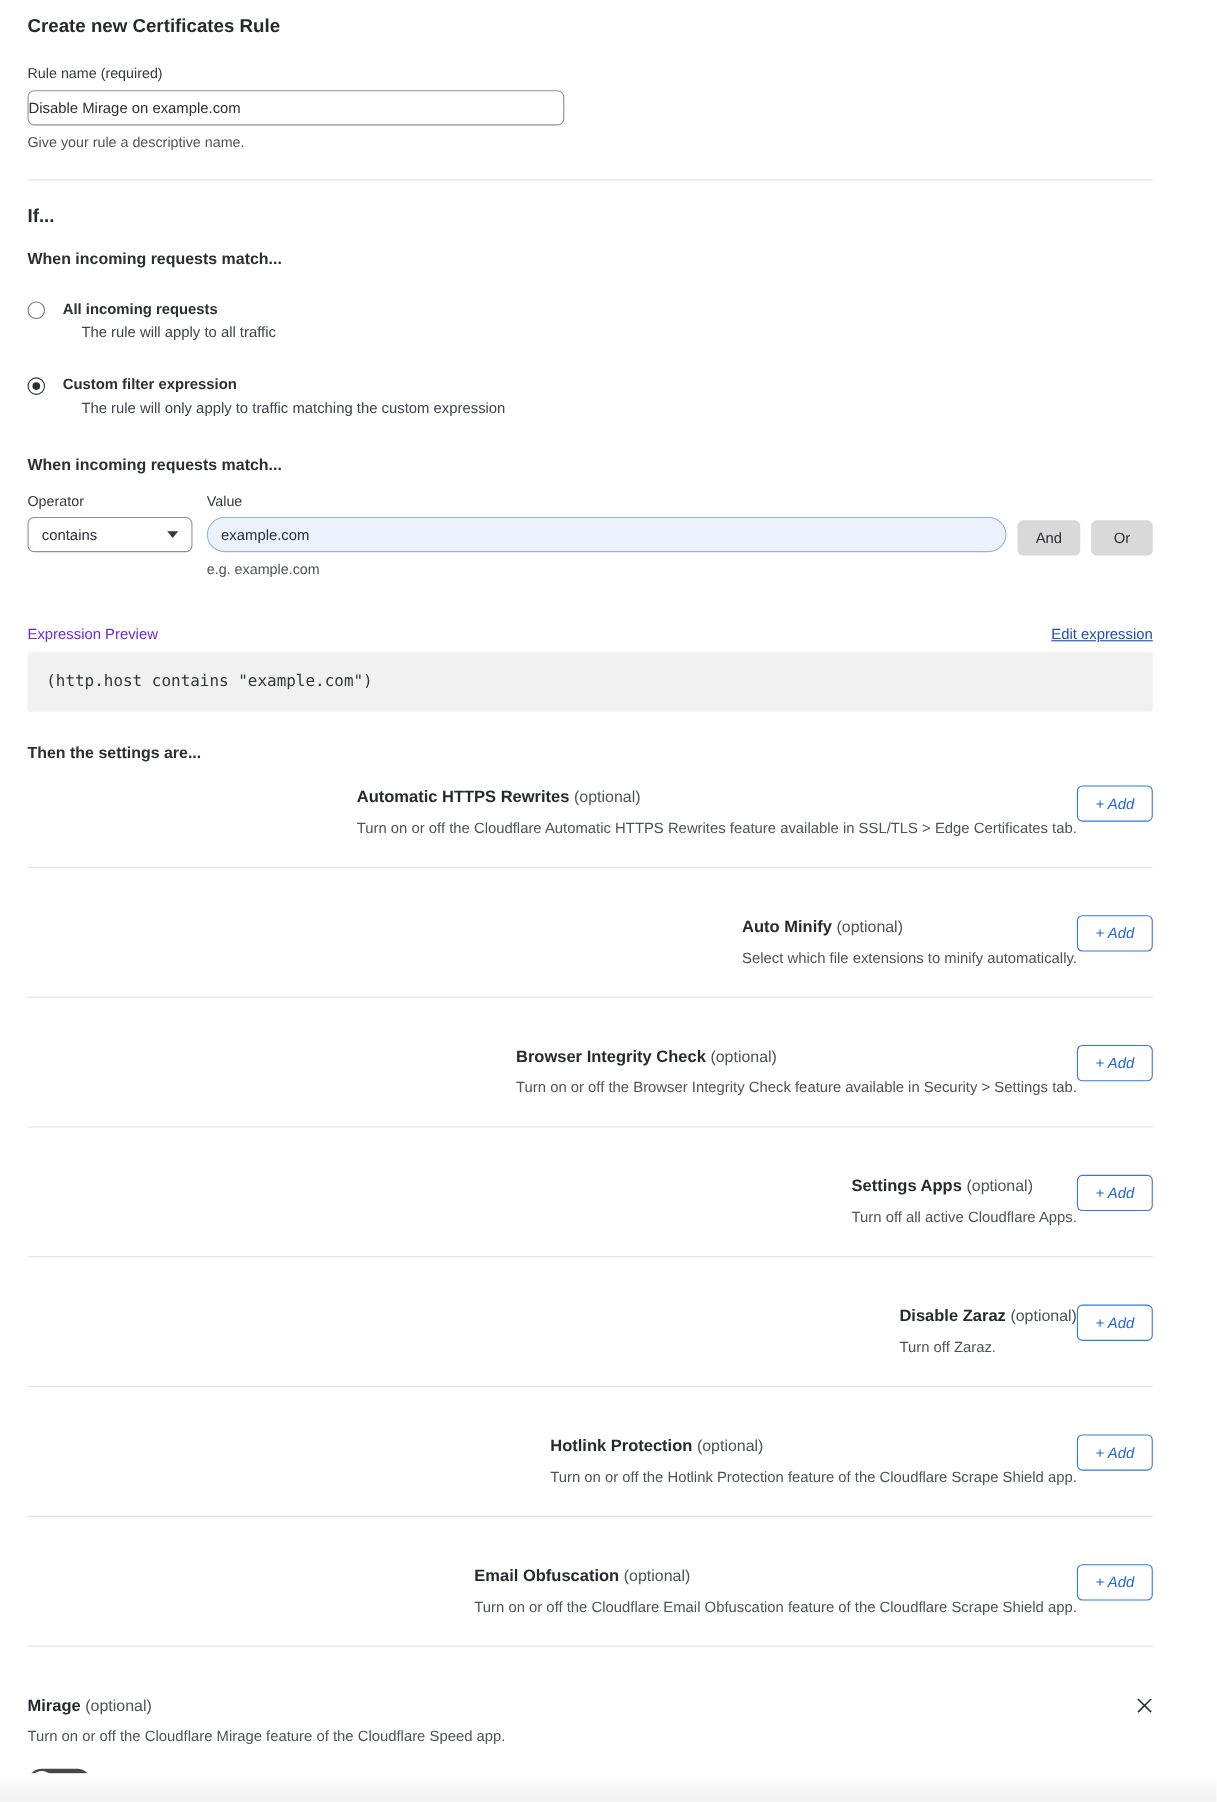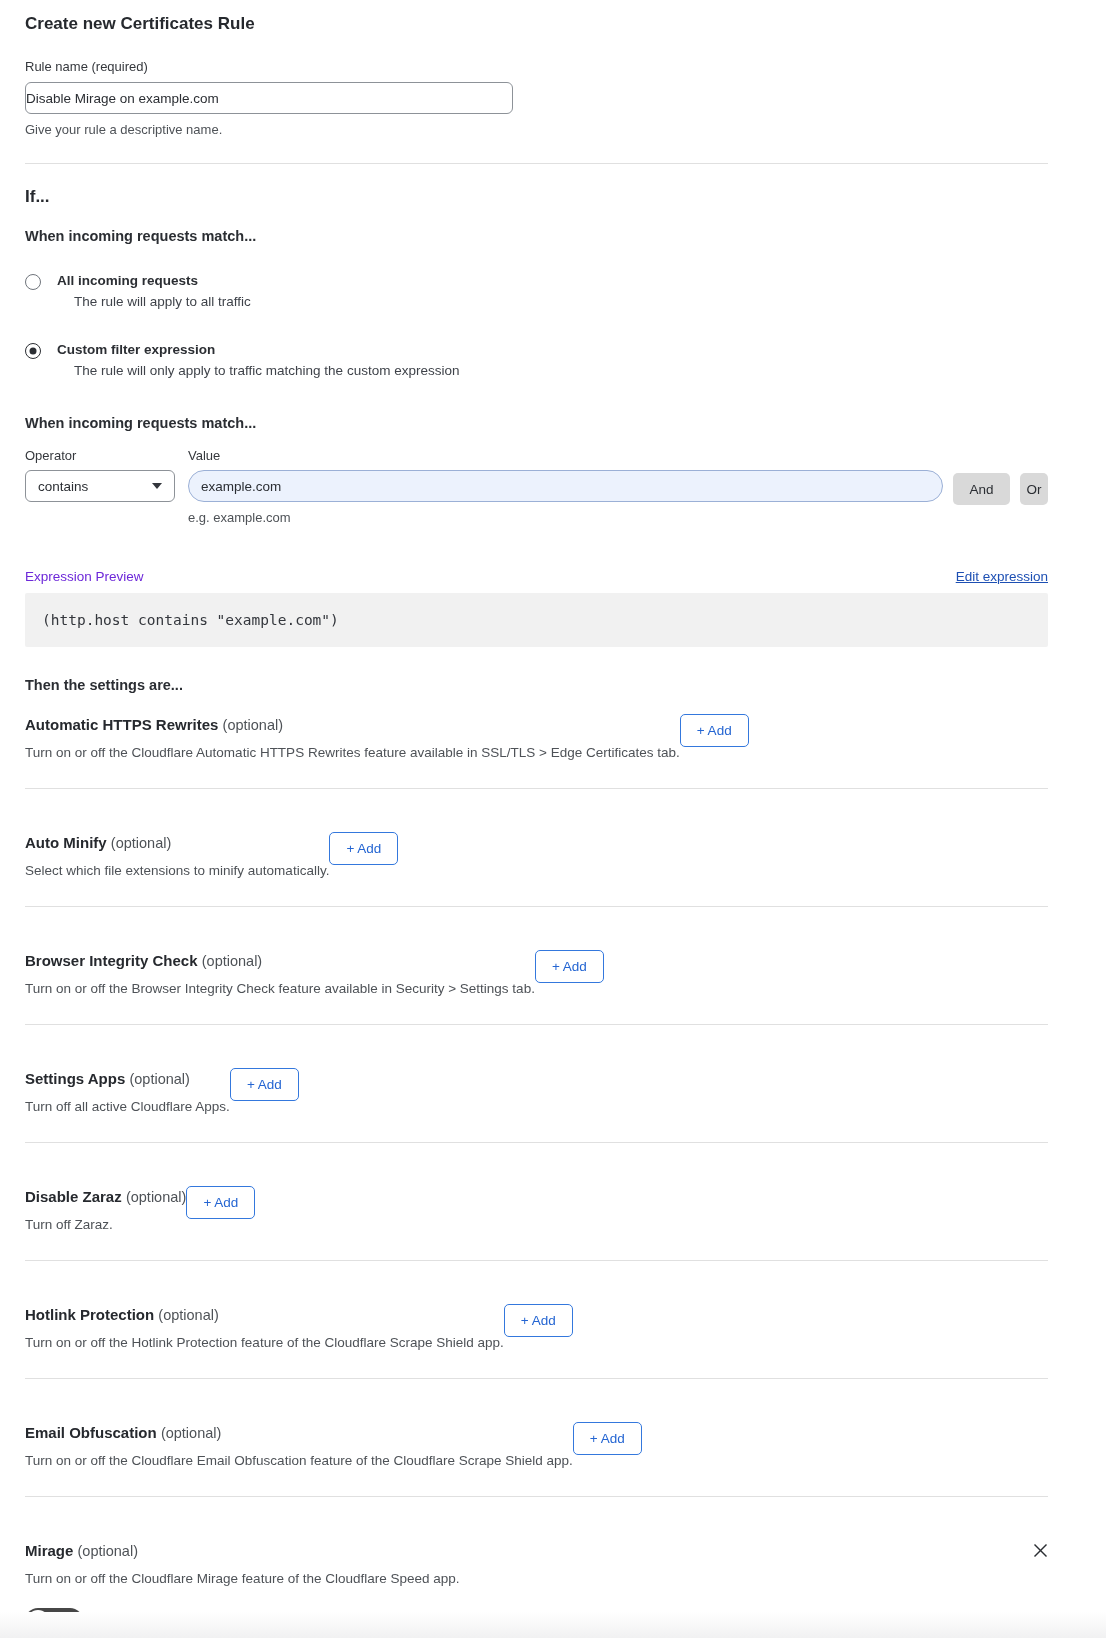--- a/index.html
+++ b/index.html
@@ -68,45 +68,45 @@
     background: #ecf2fd; border: 1px solid #9bb0d6; border-radius: 16px;
     font-family: inherit; font-size: 13.5px; color: #2b2e33;
     padding: 0 12px; outline: none; display: block;
   }
   .logic-btn {
     height: 32px; border: none; border-radius: 5px; background: #d9d9d9;
     font-family: inherit; font-size: 13.5px; color: #2b2e33; cursor: pointer;
     margin-top: 25px;
   }
   .and-btn { width: 57px; margin-right: 10px; }
-  .or-btn { width: 28px; }
+  .or-btn { width: 56px; }
 
   .preview-row { display: flex; justify-content: space-between; align-items: flex-end; margin-top: 44px; }
   .preview-label { font-size: 13.5px; color: #6d28d9; }
   .edit-link { font-size: 13.5px; color: #1d4fb3; text-decoration: underline; cursor: pointer; }
   .code-block {
     margin-top: 9px; height: 54px; background: #f1f1f1; border-radius: 2px;
     display: flex; align-items: center; padding: 0 17px;
     font-family: "DejaVu Sans Mono", monospace; font-size: 14.5px; color: #33363c;
   }
 
   .settings-heading { margin-top: 30px; }
   .setting-row {
-    display: flex; justify-content: flex-start; align-items: flex-start;
+    display: flex; justify-content: flex-end; align-items: flex-start;
     padding: 45px 0 28px 0; border-bottom: 1px solid #e0e0e0;
   }
   #settings-list .setting-row:first-child { padding-top: 23px; }
   .setting-title-line { font-size: 15px; }
   .setting-title { font-weight: bold; color: #26292e; }
   .optional-suffix { font-size: 14.5px; color: #4e5257; }
   .setting-desc { font-size: 13.5px; color: #4e5257; margin-top: 12px; }
   .add-btn {
     flex: 0 0 auto; width: 69px; height: 33px; margin-top: -2px;
     background: #fff; border: 1px solid #3478dd; border-radius: 5px;
-    color: #2465d2; font-family: inherit; font-size: 13.5px; cursor: pointer;
+    color: #2465d2; font-family: inherit; font-size: 13.5px; cursor: pointer; font-style: italic;
   }
 
   .mirage-section { padding-top: 45px; }
   .mirage-title-line { display: flex; justify-content: space-between; align-items: flex-start; }
   .close-icon { cursor: pointer; margin-top: 1px; }
   .close-icon svg { display: block; }
 
   .toggle { width: 58px; height: 26px; border-radius: 13px; position: relative; margin-top: 22px; cursor: pointer; }
   .toggle.off { background: #474747; }
   .toggle-knob {

